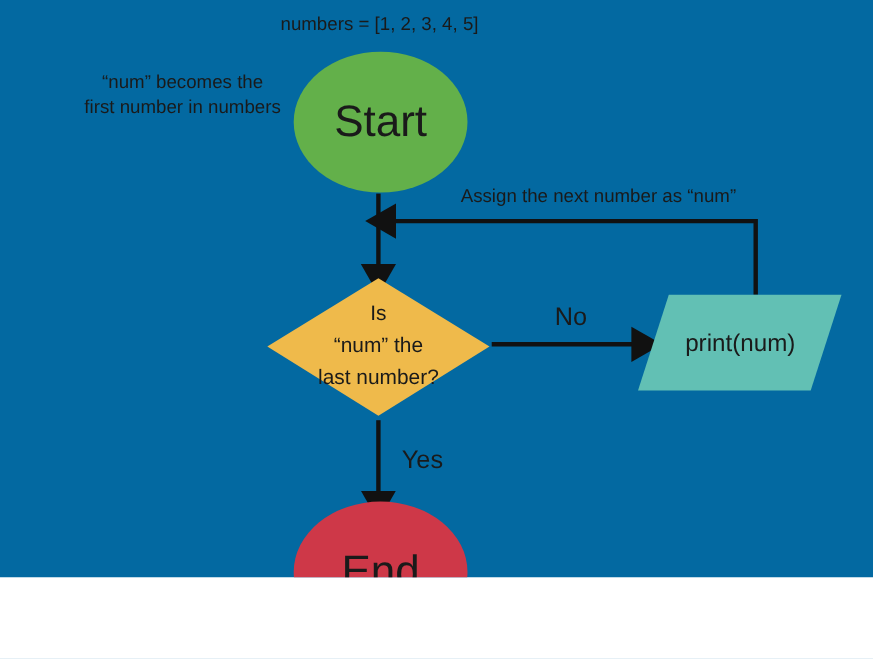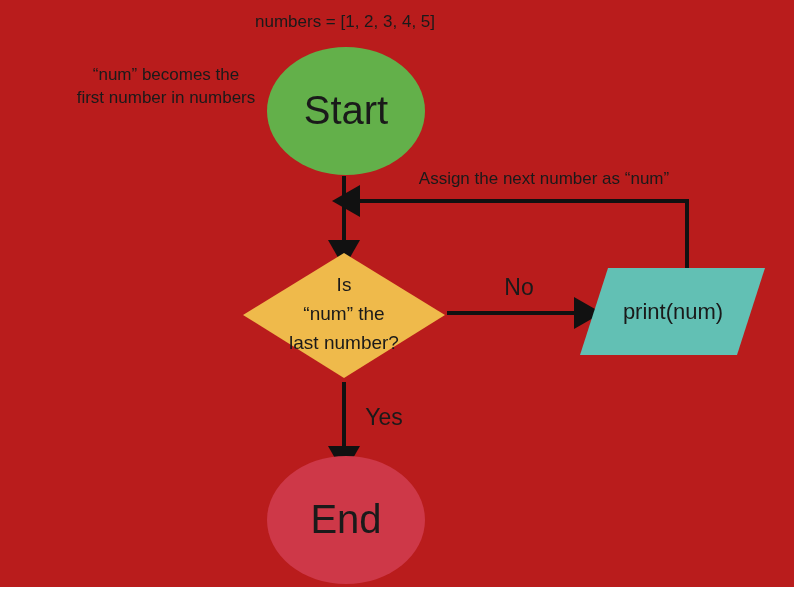--- a/index.html
+++ b/index.html
@@ -6,22 +6,22 @@
     margin: 0;
     padding: 0;
     background: #ffffff;
   }
   body {
     font-family: "Liberation Sans", sans-serif;
   }
   #canvas {
     position: relative;
     width: 794px;
-    height: 587px;
-    background: #b91c1c;
+    height: 525px;
+    background: #0369a1;
     overflow: hidden;
   }
   #flow-svg {
     position: absolute;
     left: 0;
     top: 0;
     width: 794px;
     height: 599px;
   }
   .node-label {

